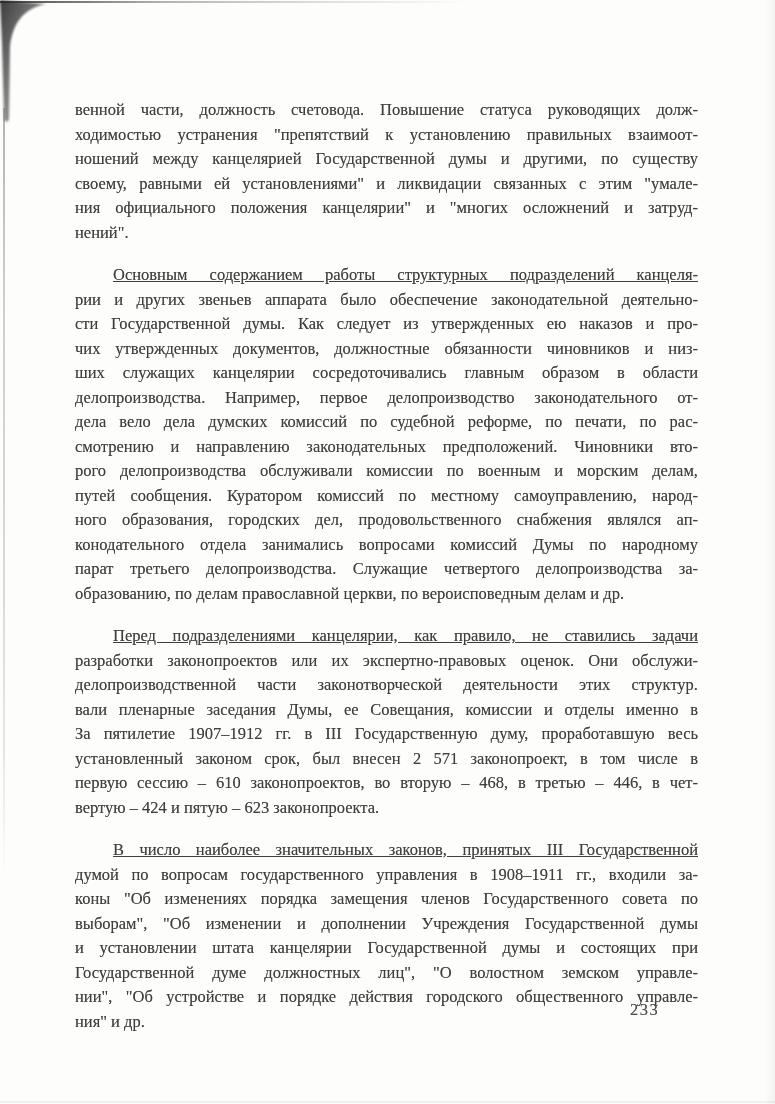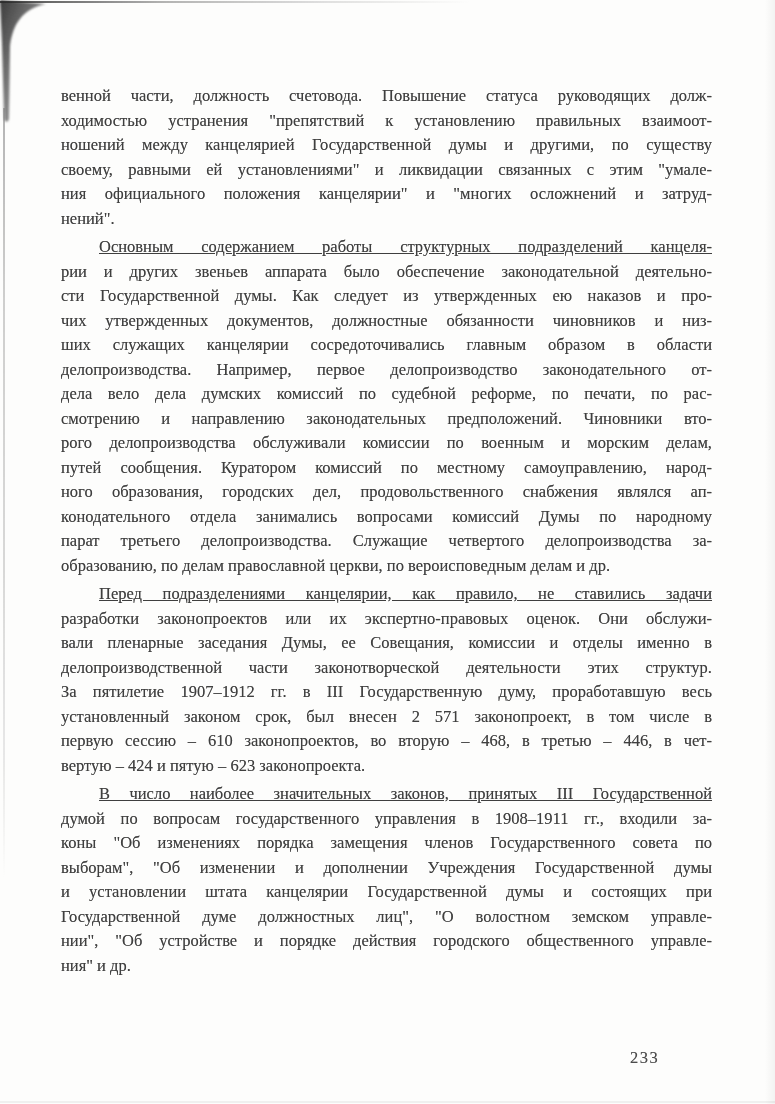--- a/index.html
+++ b/index.html
@@ -62,41 +62,40 @@
   .text-block {
     position: absolute;
     left: 57px;
     top: 80px;
     width: 659px;
     font-size: 16.5px;
     line-height: 24.5px;
     color: #3f3f3f;
     text-shadow: 0 0 0.5px rgba(63,63,63,0.55);
   }
-  .paragraph { margin: 4px; }
+  .paragraph { margin: 18px; }
   .line {
     height: 24.5px;
     overflow: hidden;
     text-align: justify;
     text-align-last: justify;
   }
   .line.indent { text-indent: 38px; text-decoration: underline; }
   .line.last {
     text-align: left;
     text-align-last: left;
   }
   .page-number {
     position: absolute;
     left: 630px;
     top: 1000px;
     font-size: 16.5px;
     letter-spacing: 1.5px;
     color: #4d4d4d;
     text-shadow: 0 0 0.5px rgba(70,70,70,0.5);
-    margin-top: 48px;
   }
 </style>
 </head>
 <body>
 
 <div class="page">
 
   <svg class="corner-artifact" width="64" height="132" viewBox="0 0 64 132" aria-hidden="true">
     <defs>
       <linearGradient id="cornerGrad" x1="0" y1="0" x2="1" y2="1">
@@ -137,22 +136,22 @@
         <div class="line">рого делопроизводства обслуживали комиссии по военным и морским делам,</div>
         <div class="line">путей сообщения. Куратором комиссий по местному самоуправлению, народ-</div>
         <div class="line">ного образования, городских дел, продовольственного снабжения являлся ап-</div>
         <div class="line">конодательного отдела занимались вопросами комиссий Думы по народному</div>
         <div class="line">парат третьего делопроизводства. Служащие четвертого делопроизводства за-</div>
         <div class="line last">образованию, по делам православной церкви, по вероисповедным делам и др.</div>
       </div>
       <div class="paragraph">
         <div class="line indent">Перед подразделениями канцелярии, как правило, не ставились задачи</div>
         <div class="line">разработки законопроектов или их экспертно-правовых оценок. Они обслужи-</div>
+        <div class="line">делопроизводственной части законотворческой деятельности этих структур.</div>
         <div class="line">вали пленарные заседания Думы, ее Совещания, комиссии и отделы именно в</div>
-        <div class="line">делопроизводственной части законотворческой деятельности этих структур.</div>
         <div class="line">За пятилетие 1907–1912 гг. в III Государственную думу, проработавшую весь</div>
         <div class="line">установленный законом срок, был внесен 2 571 законопроект, в том числе в</div>
         <div class="line">первую сессию – 610 законопроектов, во вторую – 468, в третью – 446, в чет-</div>
         <div class="line last">вертую – 424 и пятую – 623 законопроекта.</div>
       </div>
       <div class="paragraph">
         <div class="line indent">В число наиболее значительных законов, принятых III Государственной</div>
         <div class="line">думой по вопросам государственного управления в 1908–1911 гг., входили за-</div>
         <div class="line">коны "Об изменениях порядка замещения членов Государственного совета по</div>
         <div class="line">выборам", "Об изменении и дополнении Учреждения Государственной думы</div>

